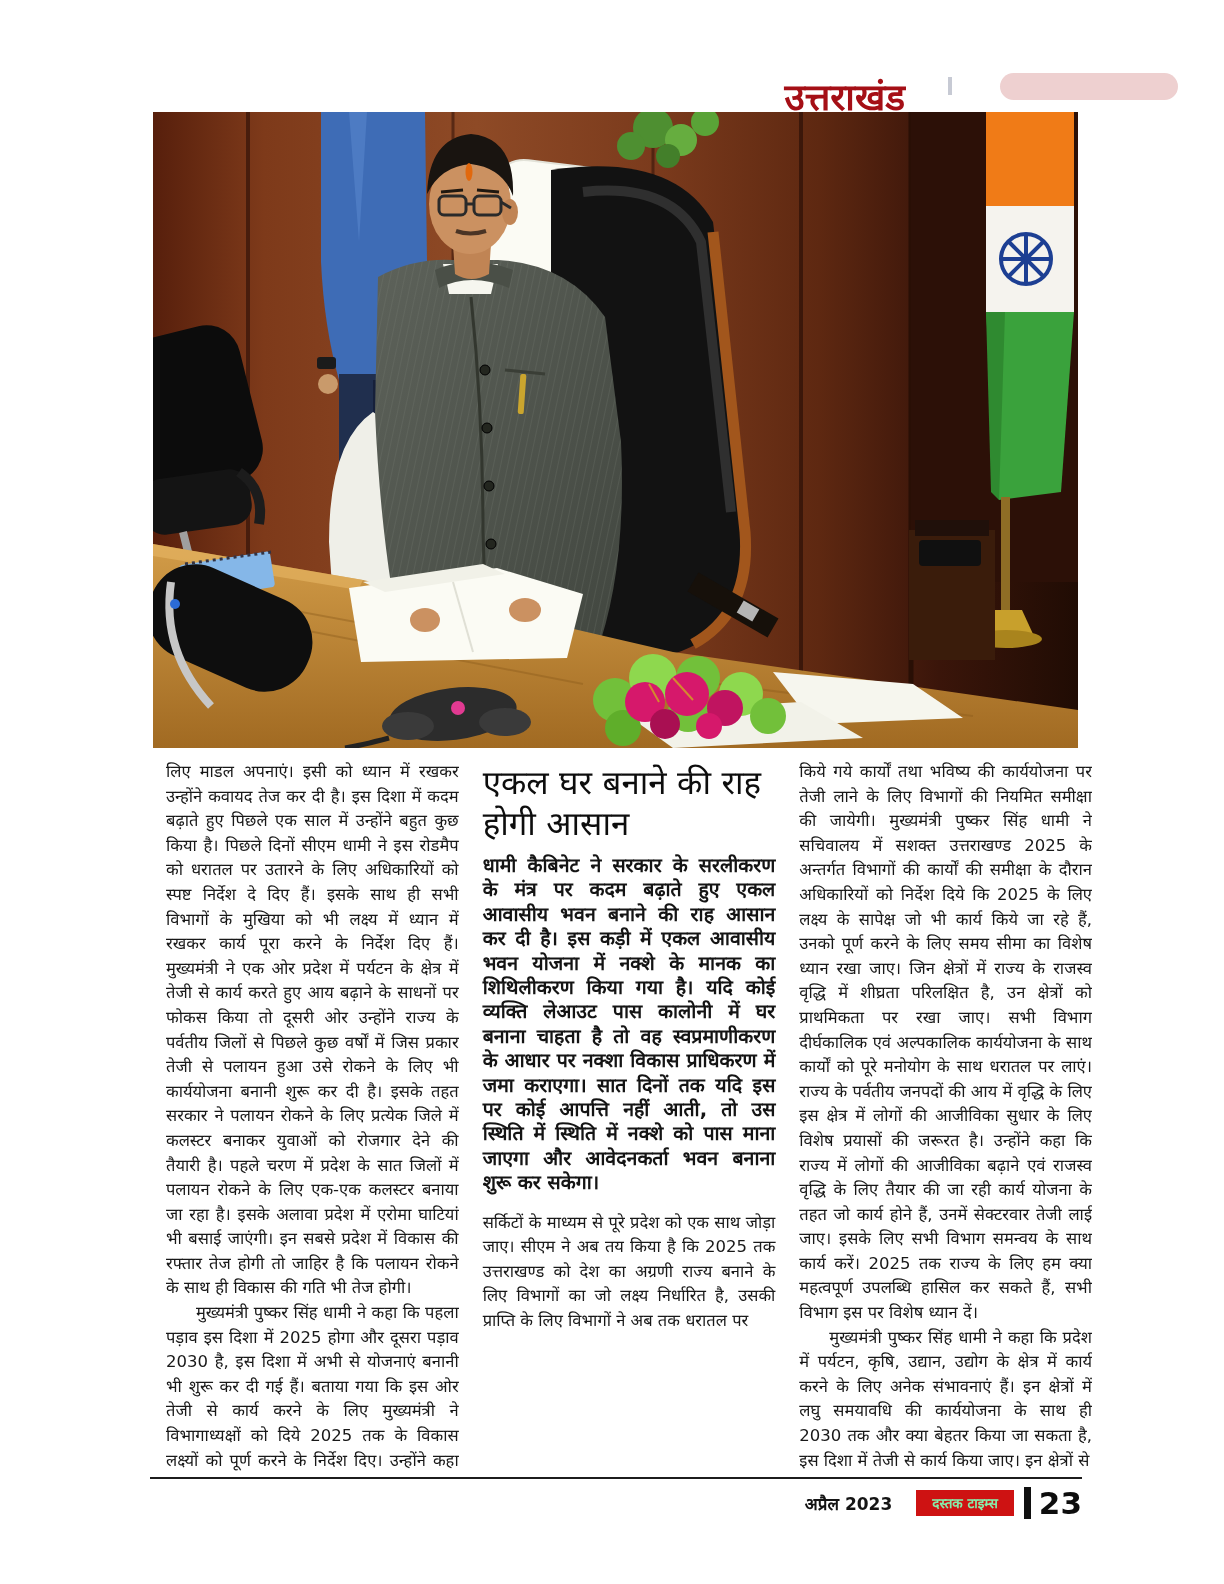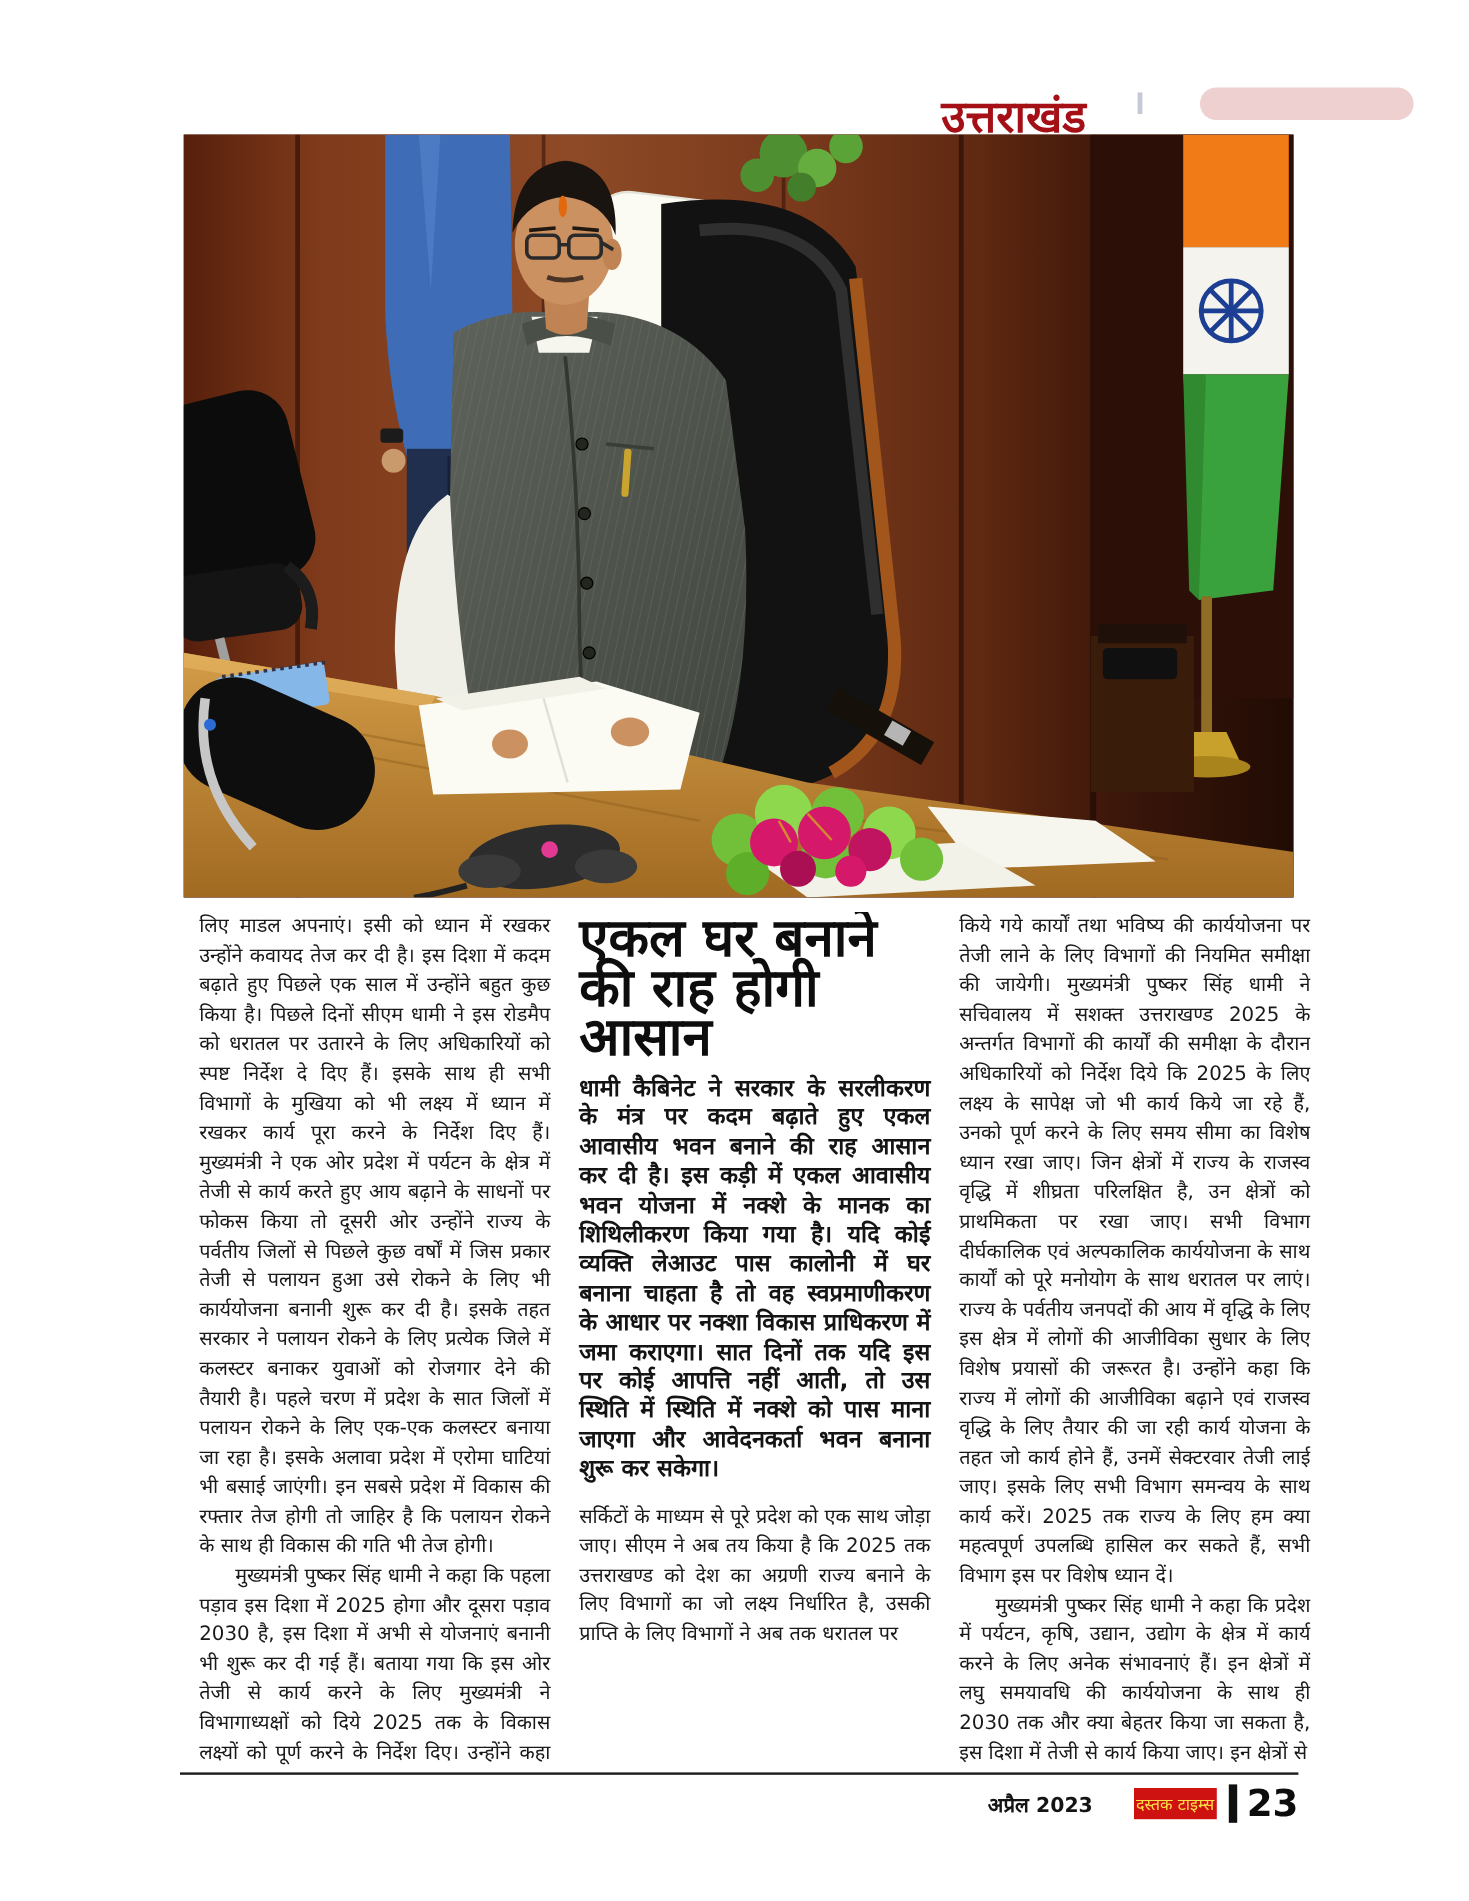--- a/index.html
+++ b/index.html
@@ -10,28 +10,28 @@
   .header-divider{position:absolute;left:948px;top:77px;width:4px;height:18px;background:#c7cad4;}
   .header-pill{position:absolute;left:1000px;top:73px;width:178px;height:27px;border-radius:14px;background:#eed0d0;}
   
   .photo{position:absolute;left:153px;top:112px;width:925px;height:636px;margin:0;overflow:hidden;background:#5a2511;}
   .photo svg{display:block;}
   
   .columns{position:absolute;left:153px;top:760px;width:926px;height:714px;
            display:grid;grid-template-columns:1fr 1fr 1fr;column-gap:24px;overflow:hidden;margin-left:13px;}
   .col p{margin:0;font-size:16.5px;line-height:24.6px;text-align:justify;color:#181818;}
   .col p.indent{text-indent:30px;}
-  .headline{margin:2px 0 10px 0;font-size:44px;line-height:41px;font-weight:700;color:#0d0d0d;text-align:left;}
+  .headline{margin:2px 0 10px 0;font-size:33px;line-height:41px;font-weight:400;color:#0d0d0d;text-align:left;}
   .lead{font-size:19.5px !important;line-height:24.4px !important;font-weight:700;text-align:center;color:#141414 !important;}
   .middle .rest{margin-top:15px;}
   
   .footer-rule{position:absolute;left:150px;top:1477px;width:932px;height:2px;background:#1c1c1c;}
   .footer{position:absolute;left:153px;top:1487px;width:929px;display:flex;justify-content:flex-end;align-items:center;}
-  .footer .date{font-size:17px;font-weight:700;color:#141414;margin-right:34px;}
-  .footer .logo{background:#ce1212;color:#fde047;font-size:13.5px;font-weight:400;padding:4px 2px;margin-right:10px;white-space:nowrap;}
+  .footer .date{font-size:17px;font-weight:700;color:#141414;margin-right:24px;}
+  .footer .logo{background:#ce1212;color:#86efac;font-size:13.5px;font-weight:700;padding:4px 16px;margin-right:10px;white-space:nowrap;}
   .footer .vbar{width:7px;height:32px;background:#101010;margin-right:8px;}
   .footer .pagenum{font-size:31px;font-weight:700;line-height:1;color:#0d0d0d;}
 </style>
 </head>
 <body>
 
 <div class="page">
 
   <span class="section-title">उत्तराखंड</span>
   <span class="header-divider"></span>

